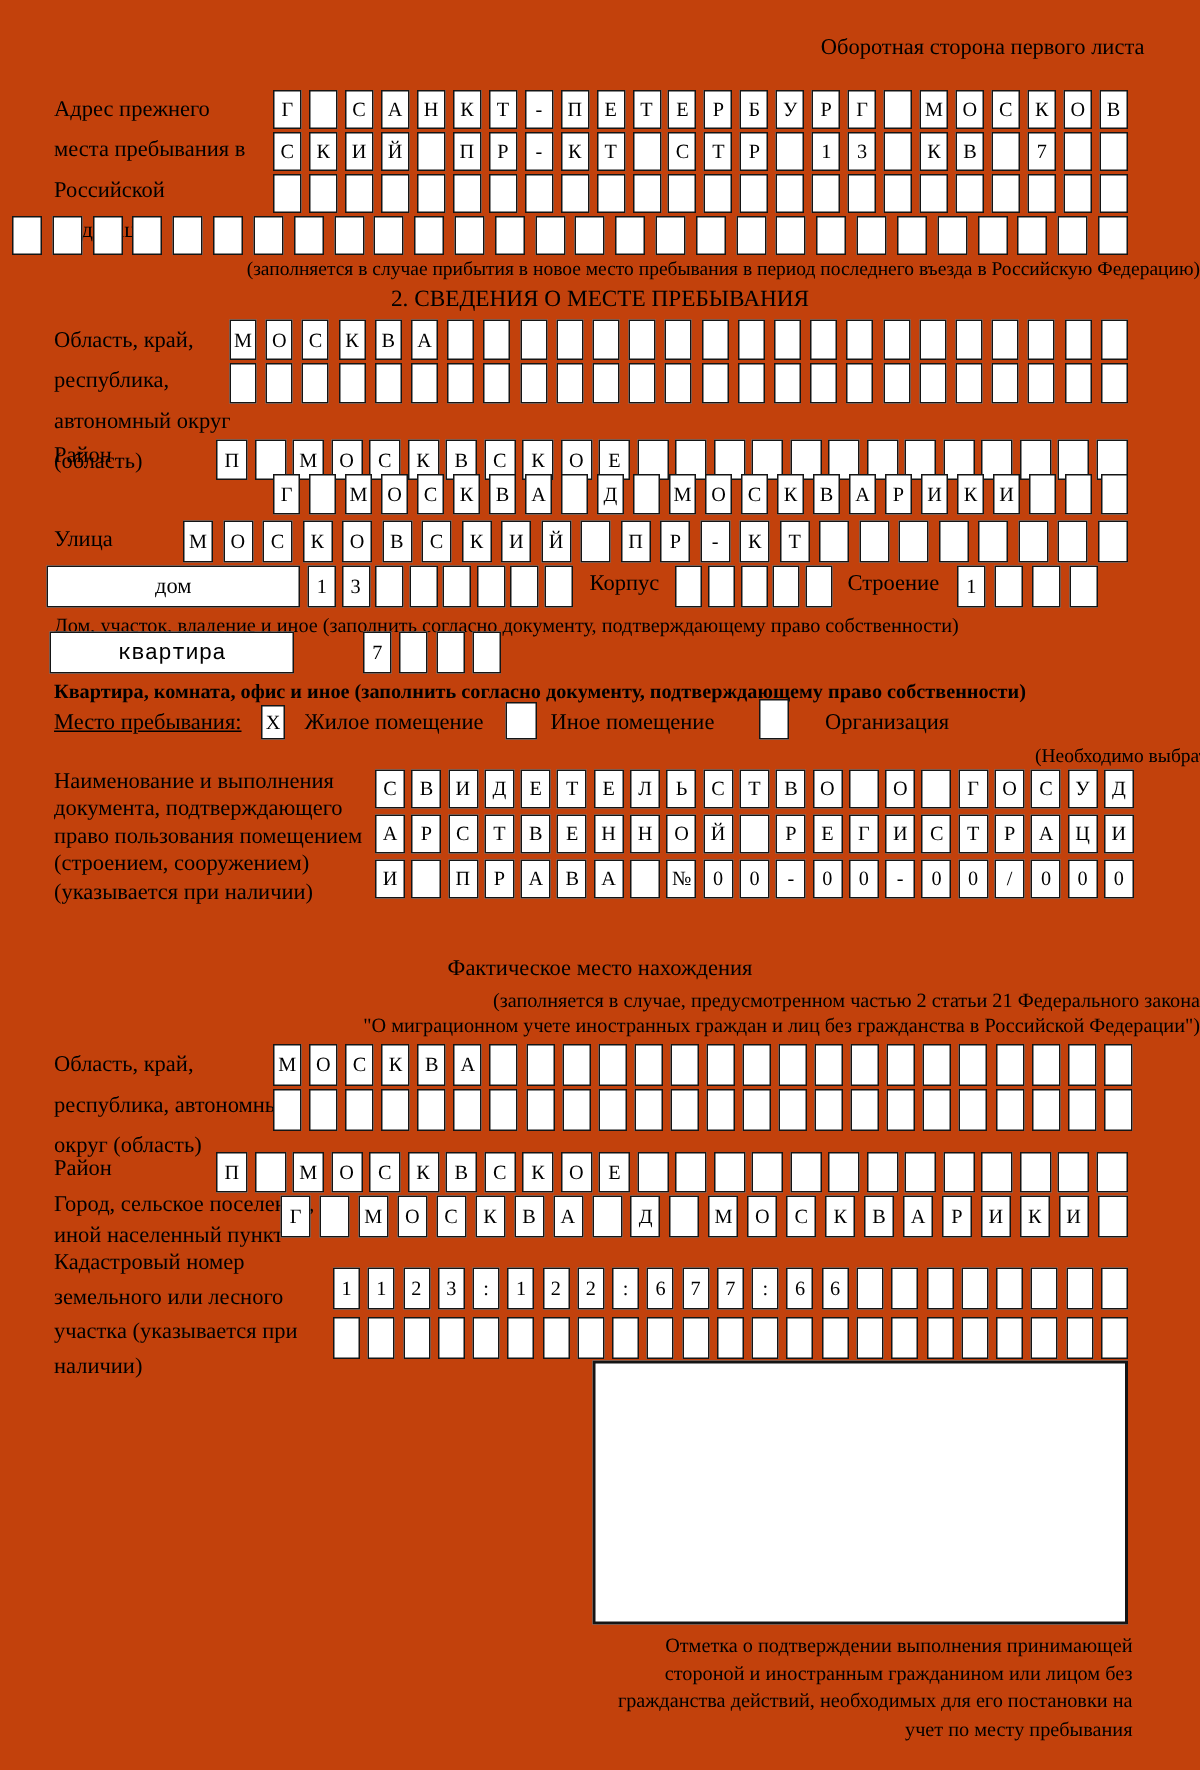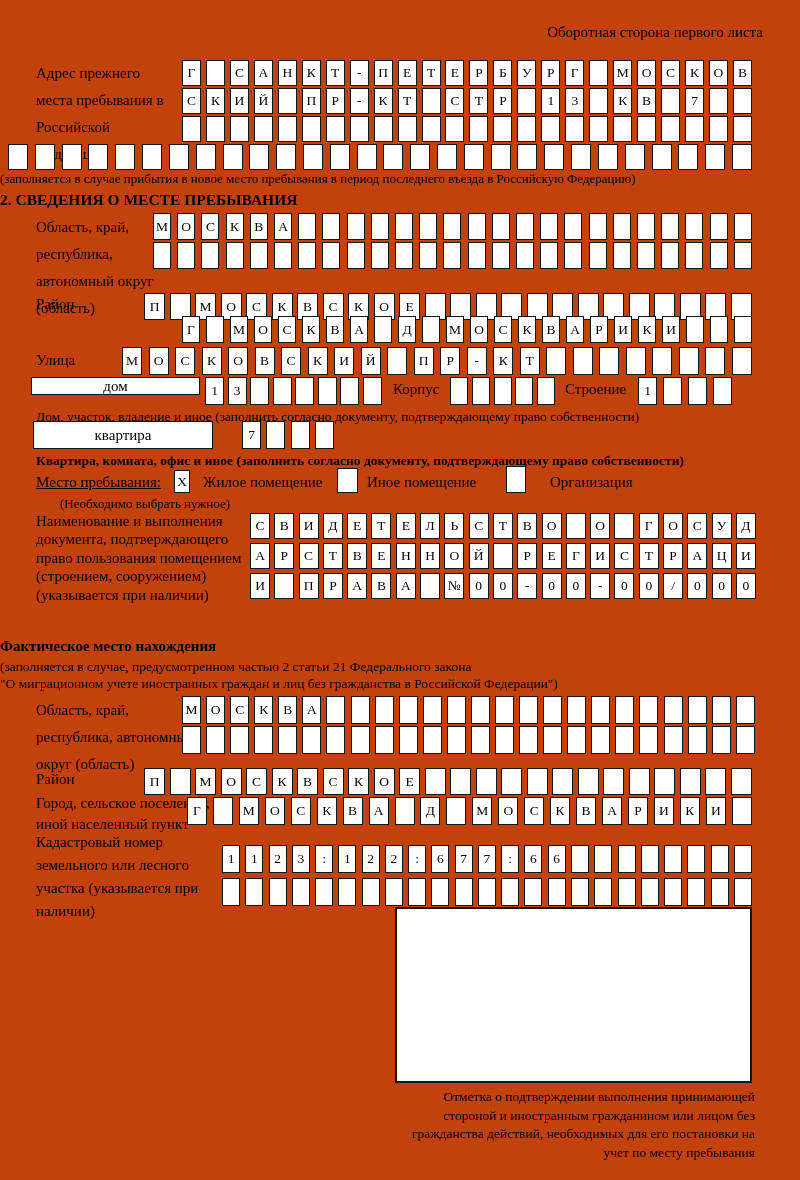--- a/index.html
+++ b/index.html
@@ -8,24 +8,24 @@
     width:800px; height:1180px;
     font-family:"Liberation Serif","DejaVu Serif",serif;
     color:#000;
   }
   .page { position:relative; width:800px; height:1180px; background:#c2410c; overflow:hidden; }
   .lbl { position:absolute; font-size:15px; line-height:27px; }
   .lbl.lh21 { line-height:21px; }
   .lbl.lh23 { line-height:23px; }
   .lbl.tight { line-height:18.4px; }
   .inline-lbl { position:absolute; font-size:15px; white-space:nowrap; }
-  .note { position:absolute; left:0; width:800px; text-align:left; font-size:13px; white-space:nowrap; }
+  .note { position:absolute; left:0; width:800px; text-align:right; font-size:13px; white-space:nowrap; }
   .note.sz135 { font-size:13.5px; }
   .small-note { position:absolute; font-size:13.5px; white-space:nowrap; }
-  .h-bold { position:absolute; left:0; width:800px; font-weight:bold; font-size:15.5px; }
+  .h-bold { position:absolute; left:0; width:800px; text-align:center; font-weight:normal; font-size:15.5px; }
   .top-title { position:absolute; top:24px; right:37px; font-size:15px; }
 
   .grid { position:absolute; display:flex; justify-content:space-between; }
   .cell {
     flex:none;
     width:var(--cw,19px); height:var(--ch,26px);
     border:1.6px solid #151515; background:#fff;
     display:flex; align-items:center; justify-content:center;
     font-size:13.5px; line-height:1;
   }
@@ -295,21 +295,21 @@
       <span class="cell"></span>
       <span class="cell"></span>
       <span class="cell"></span>
       <span class="cell"></span>
       <span class="cell"></span>
       <span class="cell"></span>
       <span class="cell"></span>
       <span class="cell"></span>
     </div>
 
-  <div class="fieldbox" style="left:31px; top:377px; width:169px; height:18px;">дом</div>
+  <div class="fieldbox" style="left:31px; top:377px; width:169px; height:28px;">дом</div>
   <div class="grid" style="left:205px; top:377px; width:177px; --cw:19px; --ch:28px;">
       <span class="cell">1</span>
       <span class="cell">3</span>
       <span class="cell"></span>
       <span class="cell"></span>
       <span class="cell"></span>
       <span class="cell"></span>
       <span class="cell"></span>
       <span class="cell"></span>
     </div>
@@ -323,21 +323,21 @@
     </div>
   <div class="inline-lbl" style="left:565px; top:381px;">Строение</div>
   <div class="grid" style="left:638px; top:377px; width:94px; --cw:19px; --ch:28px;">
       <span class="cell">1</span>
       <span class="cell"></span>
       <span class="cell"></span>
       <span class="cell"></span>
     </div>
   <div class="small-note" style="left:36px; top:409px;">Дом, участок, владение и иное (заполнить согласно документу, подтверждающему право собственности)</div>
 
-  <div class="fieldbox" style="left:33px; top:421px; width:180px; height:28px;">квартира</div>
+  <div class="fieldbox" style="left:33px; top:421px; width:163px; height:28px;font-family:Liberation Mono, monospace;">квартира</div>
   <div class="grid" style="left:242px; top:421px; width:92px; --cw:19px; --ch:28px;">
       <span class="cell">7</span>
       <span class="cell"></span>
       <span class="cell"></span>
       <span class="cell"></span>
     </div>
   <div class="small-note" style="left:36px; top:453px;font-weight:bold;">Квартира, комната, офис и иное (заполнить согласно документу, подтверждающему право собственности)</div>
 
   <div class="inline-lbl" style="left:36px; top:474px;text-decoration:underline;">Место пребывания:</div>
   <div class="chk" style="left:174px; top:470px; width:16px; height:23px;">X</div>

